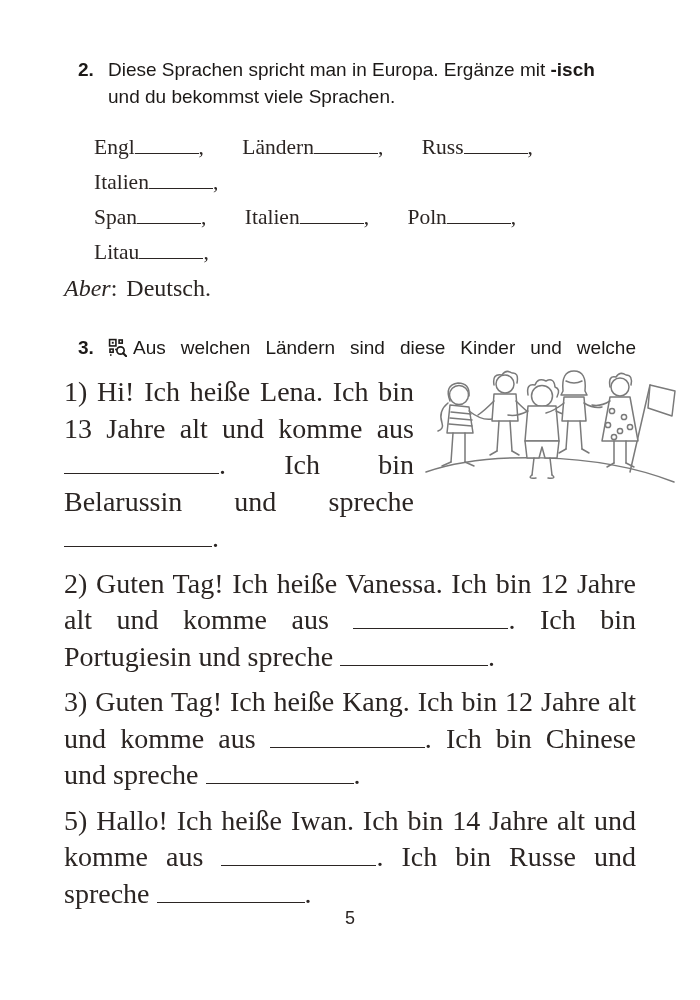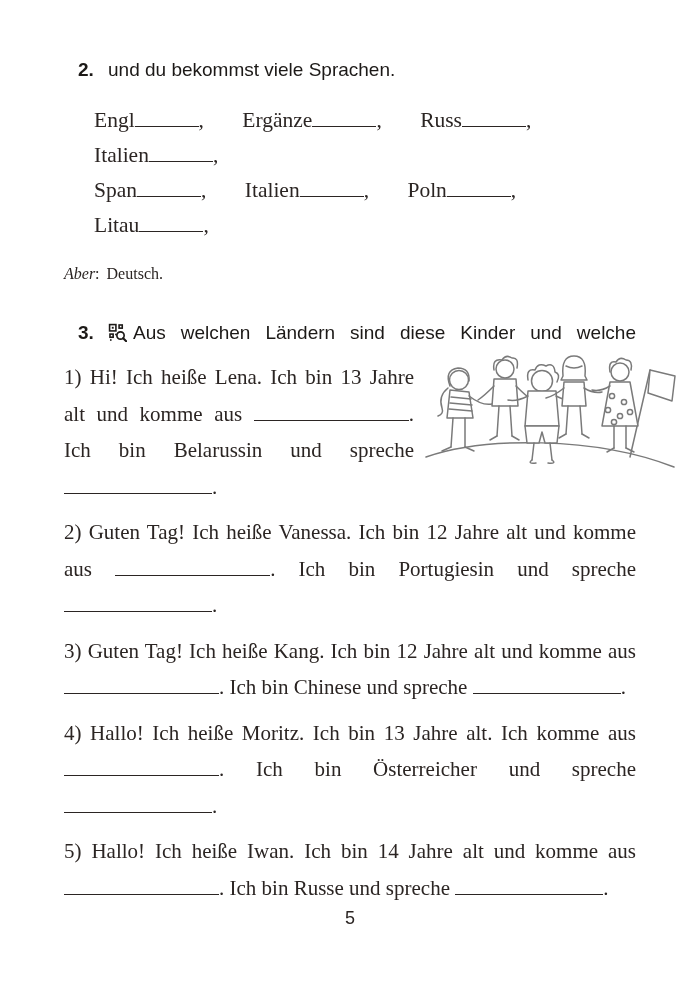--- a/index.html
+++ b/index.html
@@ -20,24 +20,24 @@
   .ex-head{display:flex;padding-left:14px;font-size:19px;line-height:27px;}
   .ex-num{font-weight:bold;width:30px;flex:0 0 30px;}
   .ex-head-text{flex:1;}
   .h3l1{text-align:justify;-moz-text-align-last:justify;text-align-last:justify;}
   .bold{font-weight:bold;}
 
   
   .wordlines{margin-top:20px;font-size:21.5px;line-height:35px;word-spacing:3px;}
   .wg{white-space:nowrap;margin-left:30px;}
   .blank-s{display:inline-block;width:64px;height:2px;border-bottom:1.7px solid #2b2523;}
-  .aberline{font-size:16px;line-height:37px;margin-top:12px;}
+  .aberline{font-size:24px;line-height:37px;margin-top:0;}
 
   
-  .items{margin-top:10px;font-size:21px;}
+  .items{margin-top:10px;font-size:28px;}
   .item{margin:0 0 9px 0;line-height:36.5px;text-align:justify;-moz-text-align-last:left;text-align-last:left;}
   .blank-l{display:inline-block;width:155px;height:2px;border-bottom:1.7px solid #2b2523;}
   .blank-m{display:inline-block;width:148px;height:2px;border-bottom:1.7px solid #2b2523;}
 
   .illustration{
     float:right;width:252px;height:132px;
     margin:-16px -40px 4px 10px;
   }
   .qr-icon{display:inline-block;vertical-align:-3px;margin-right:6px;}
 
@@ -50,28 +50,30 @@
 </style>
 </head>
 <body>
 
 <div class="page">
 
   <section id="ex2">
     <div class="ex-head sans">
       <span class="ex-num">2.</span>
       <div class="ex-head-text">
+        <div><span>Diese Sprachen spricht man in Europa. Ergänze mit</span>
+          <span class="bold">-isch</span></div>
         <div>und du bekommst viele Sprachen.</div>
       </div>
     </div>
 
     <div class="wordlines serif">
       <div class="wordline">
         <span class="wg"><span>Engl</span><span class="blank-s"></span><span>,</span></span>
-        <span class="wg"><span>Ergänze</span><span class="blank-s"></span><span>,</span></span>
+        <span class="wg"><span>Ländern</span><span class="blank-s"></span><span>,</span></span>
         <span class="wg"><span>Russ</span><span class="blank-s"></span><span>,</span></span>
         <span class="wg"><span>Italien</span><span class="blank-s"></span><span>,</span></span>
       </div>
       <div class="wordline">
         <span class="wg"><span>Span</span><span class="blank-s"></span><span>,</span></span>
         <span class="wg"><span>Italien</span><span class="blank-s"></span><span>,</span></span>
         <span class="wg"><span>Poln</span><span class="blank-s"></span><span>,</span></span>
         <span class="wg"><span>Litau</span><span class="blank-s"></span><span>,</span></span>
       </div>
       <div class="aberline"><i>Aber</i><span>: Deutsch.</span></div>
@@ -175,24 +177,20 @@
       <p class="item"><span>2)</span>
         <span>Guten Tag! Ich heiße Vanessa. Ich bin 12 Jahre alt und komme aus</span>
         <span class="blank-l"></span><span>. Ich bin Portugiesin und spreche</span>
         <span class="blank-m"></span><span>.</span></p>
 
       <p class="item"><span>3)</span>
         <span>Guten Tag! Ich heiße Kang. Ich bin 12 Jahre alt und komme aus</span>
         <span class="blank-l"></span><span>. Ich bin Chinese und spreche</span>
         <span class="blank-m"></span><span>.</span></p>
 
-      <p class="item"><span>4)</span>
-        <span>Hallo! Ich heiße Moritz. Ich bin 13 Jahre alt. Ich komme aus</span>
-        <span class="blank-l"></span><span>. Ich bin Österreicher und spreche</span>
-        <span class="blank-m"></span><span>.</span></p>
 
       <p class="item"><span>5)</span>
         <span>Hallo! Ich heiße Iwan. Ich bin 14 Jahre alt und komme aus</span>
         <span class="blank-l"></span><span>. Ich bin Russe und spreche</span>
         <span class="blank-m"></span><span>.</span></p>
 
     </div>
   </section>
 
   <div class="pagenum sans">5</div>

